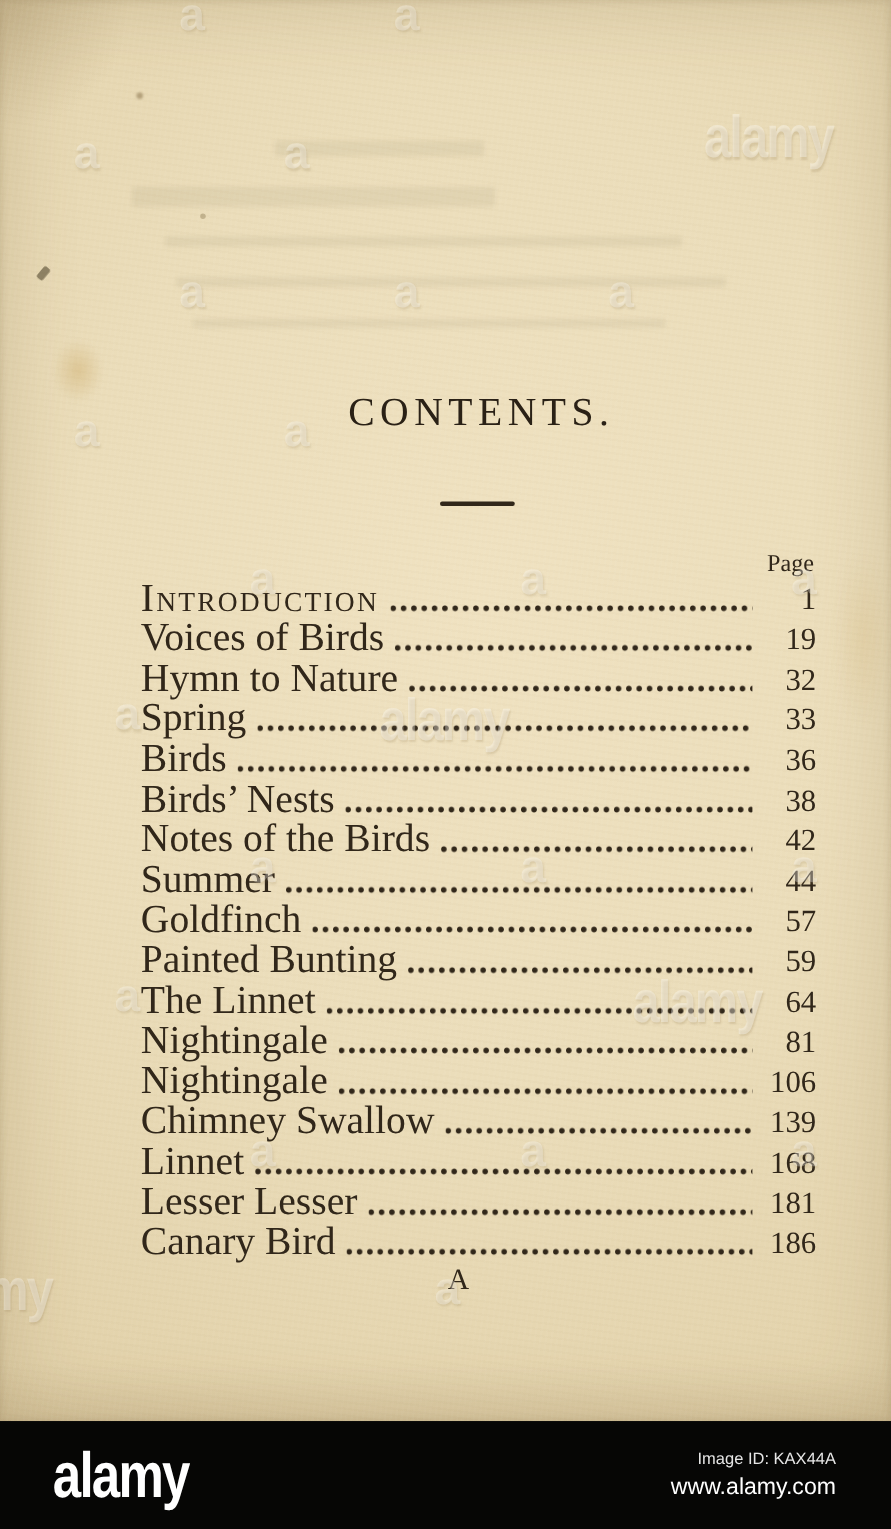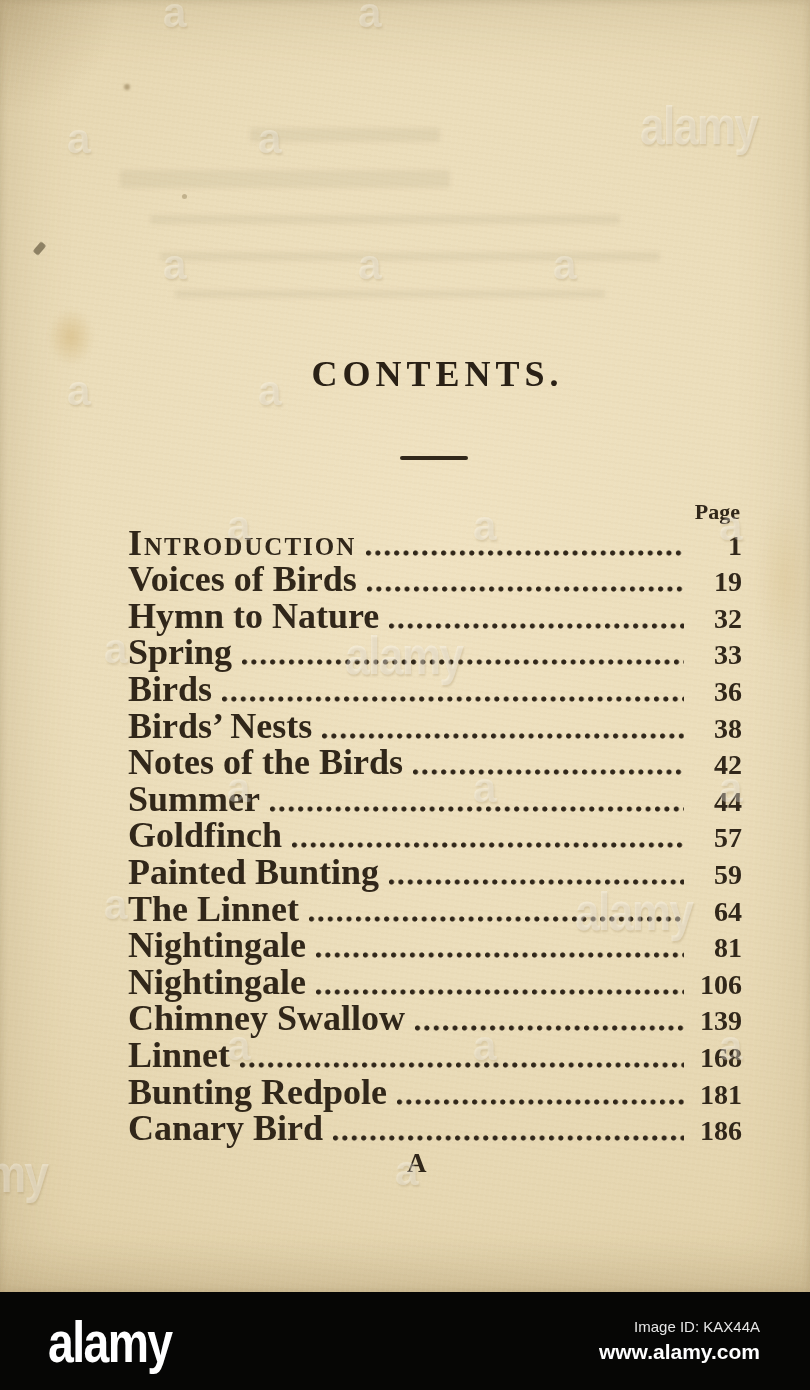--- a/index.html
+++ b/index.html
@@ -40,21 +40,20 @@
   .ghost-2{left:120px;top:170px;width:330px;height:18px;}
   .ghost-3{left:150px;top:215px;width:470px;height:9px;}
   .ghost-4{left:160px;top:252px;width:500px;height:9px;}
   .ghost-5{left:175px;top:290px;width:430px;height:8px;}
   .bottom-shade{position:absolute;left:0;top:1238px;width:810px;height:54px;
     background:linear-gradient(rgba(150,125,80,0), rgba(150,125,80,.12));}
   
   .content{
     position:absolute;left:128px;top:0;width:614px;height:1292px;
     color:var(--ink);
-    font-weight:bold;
   }
   .book-title{
     position:absolute;top:356px;left:0;width:100%;text-align:center;
     font-size:36px;letter-spacing:5px;text-indent:5px;line-height:1;
     color:#2a2116;
   }
   .title-rule{
     position:absolute;top:456px;left:272px;width:68px;height:4px;
     background:var(--ink);border-radius:2px;
   }
@@ -91,21 +90,21 @@
     position:absolute;left:0;bottom:0;width:810px;height:98px;
     background:var(--footer-bg);font-family:"Liberation Sans", sans-serif;
   }
   .footer-logo{
     position:absolute;left:48px;top:21px;color:#fff;font-weight:bold;
     font-size:58px;line-height:1;transform:scaleX(.80);transform-origin:left;
     letter-spacing:-2px;
   }
   .footer-meta{position:absolute;right:50px;top:27px;text-align:right;color:#fff;}
   .footer-id{font-size:15px;color:#e6e6e6;margin:0 0 7px;line-height:1;}
-  .footer-url{font-size:21px;font-weight:bold;margin:0;line-height:1;}
+  .footer-url{font-size:21px;font-weight:normal;margin:0;line-height:1;}
 </style>
 </head>
 <body>
 
 <div class="scan">
   <div class="grain"></div>
 
   <div class="stain stain-fox"></div>
   <div class="stain stain-right"></div>
   <div class="speck speck-1"></div>
@@ -192,21 +191,21 @@
           <span class="toc-title">Chimney Swallow</span>
           <span class="leader"></span>
           <span class="pagenum">139</span>
         </div>
         <div class="toc-row">
           <span class="toc-title">Linnet</span>
           <span class="leader"></span>
           <span class="pagenum">168</span>
         </div>
         <div class="toc-row">
-          <span class="toc-title">Bunting Redpole</span>
+          <span class="toc-title">Lesser Lesser</span>
           <span class="leader"></span>
           <span class="pagenum">181</span>
         </div>
         <div class="toc-row">
           <span class="toc-title">Canary Bird</span>
           <span class="leader"></span>
           <span class="pagenum">186</span>
         </div>
       </div>
     <div class="signature">A</div>

